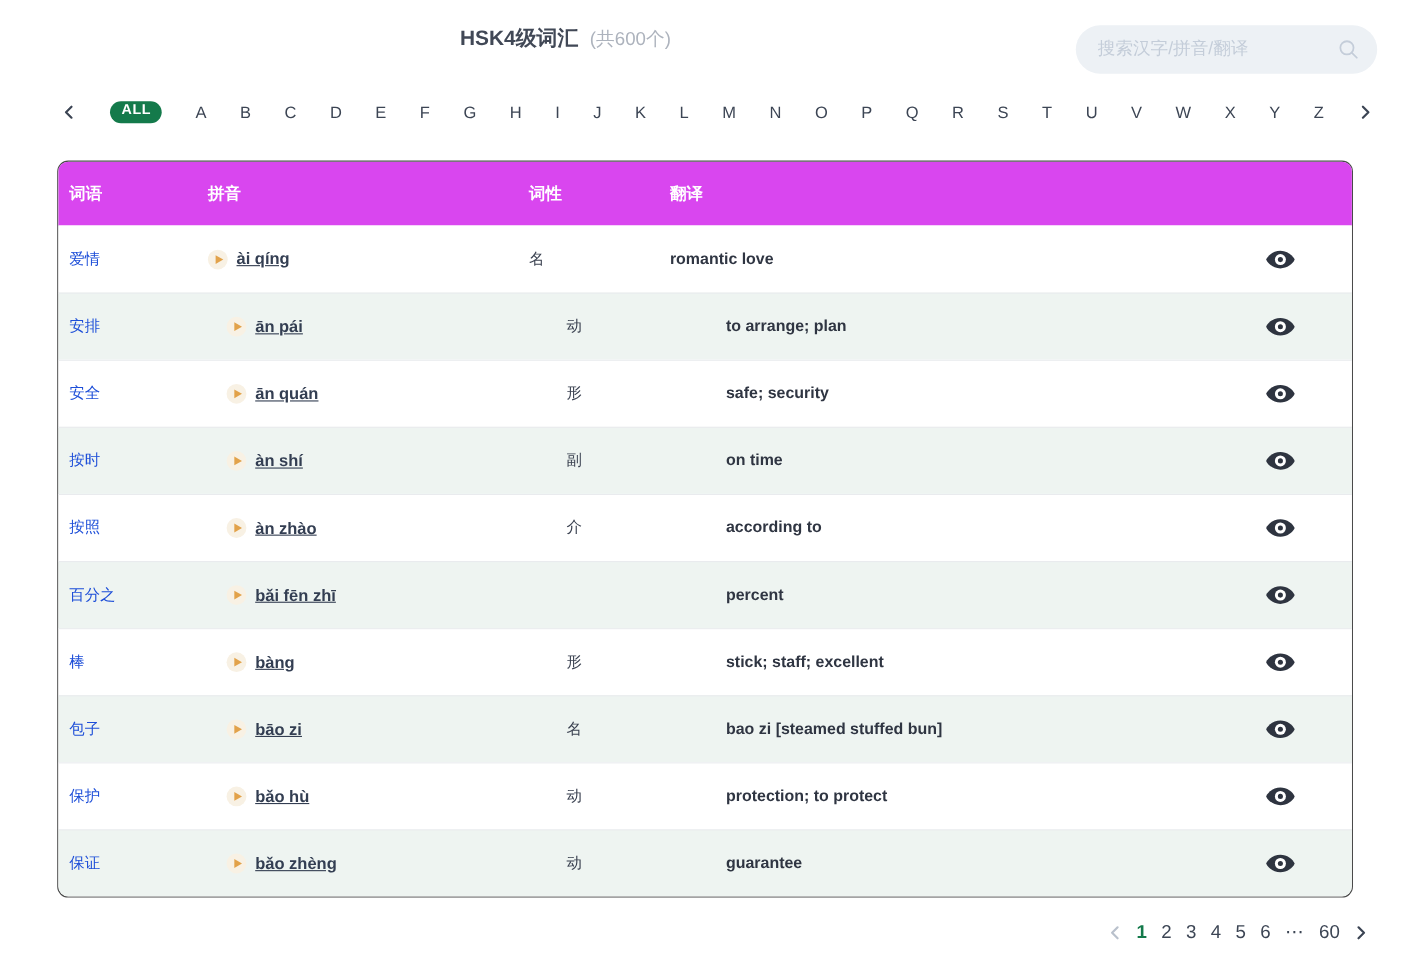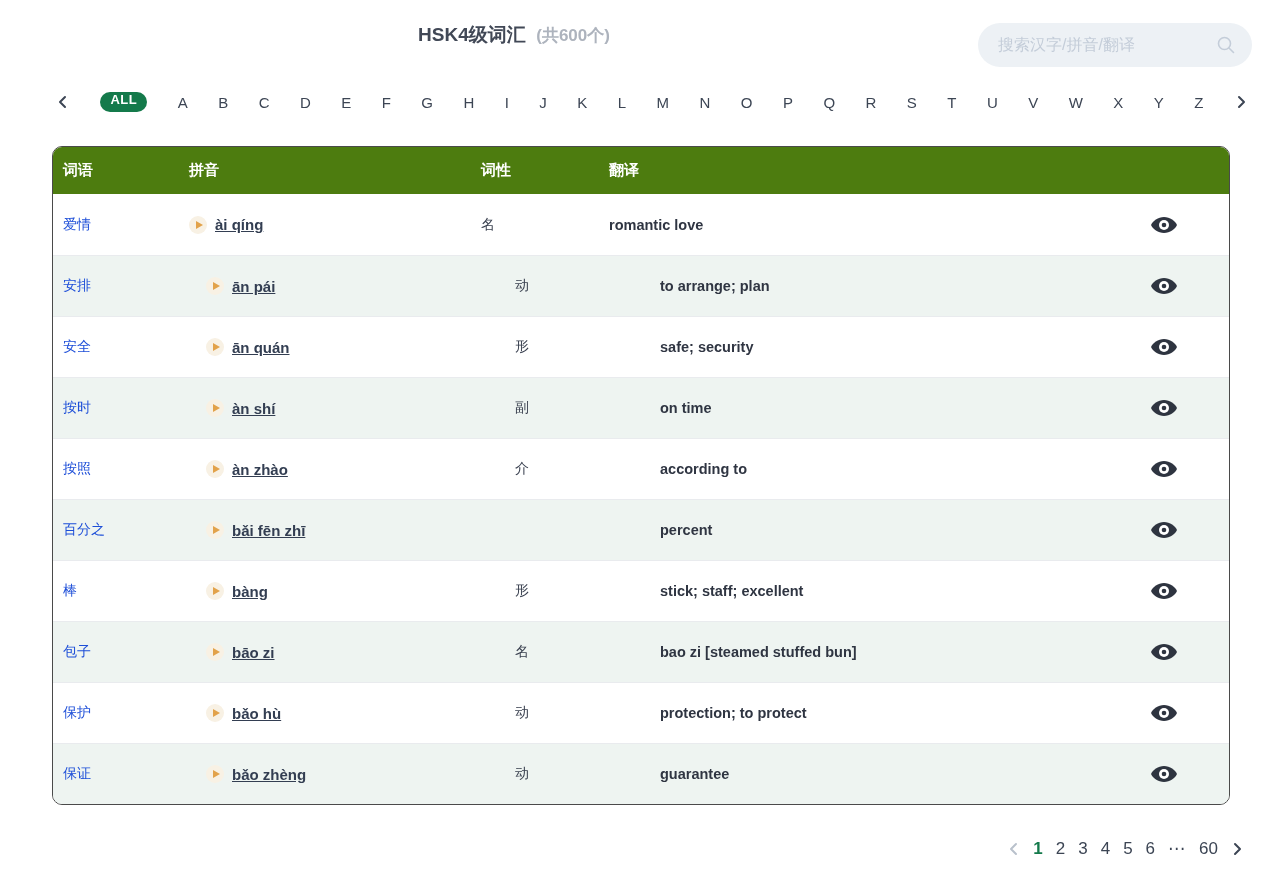--- a/index.html
+++ b/index.html
@@ -3,21 +3,21 @@
 <meta charset="utf-8">
 <style>
   * { margin:0; padding:0; box-sizing:border-box; }
   html,body { width:1280px; height:873px; background:#ffffff; overflow:hidden;
     font-family:"Liberation Sans","DejaVu Sans",sans-serif; }
 
   
   .page-header { position:relative; height:70px; }
   .title-wrap { position:absolute; left:0; top:22px; width:1028px; text-align:center; }
   .page-title { display:inline; font-size:19px; font-weight:bold; color:#414856; }
-  .page-count { display:inline; font-size:17px; font-weight:bold; color:#adb3bd; margin-left:6px; }
+  .page-count { display:inline; font-size:17px; font-weight:normal; color:#adb3bd; margin-left:6px; }
   .search-pill { position:absolute; right:28px; top:23px; width:274px; height:44px;
     background:#edf1f5; border-radius:22px; display:flex; align-items:center; padding:0 16px 0 20px; }
   .search-input { flex:1; border:none; outline:none; background:transparent;
     font-size:16px; color:#44506a; font-family:inherit; }
   .search-input::placeholder { color:#c4cdd9; }
   .search-icon { flex:none; margin-left:8px; display:flex; }
 
   
   .alpha-bar { display:flex; align-items:center; justify-content:space-between;
     margin:18px 32px 0 56px; height:28px; }
@@ -25,21 +25,21 @@
   .alpha-chevron { display:flex; align-items:center; cursor:pointer; }
   .all-pill { background:#147a4b; color:#ffffff; font-weight:bold; font-size:13px;
     padding:0 10px 5px; border-radius:13px; cursor:pointer; letter-spacing:0.5px; }
   .alpha-letter { font-size:15px; color:#3c4554; cursor:pointer; }
 
   
   .vocab-table { margin:30px 50px 0 52px; width:1178px; border:1px solid #4a4a4a;
     border-radius:10px; overflow:hidden; background:#ffffff; }
   .t-row { display:grid; grid-template-columns:126px 292px 128px 1fr 130px;
     align-items:center; padding-left:10px; }
-  .t-head { background:#4d7c0f; height:47px; }
+  .t-head { background:#d946ef; height:58px; }
   .t-head .t-cell { color:#ffffff; font-weight:bold; font-size:15px; }
   .t-body .t-row { height:61px; background:#ffffff; }
   .t-body .t-row:nth-child(even) { background:#eef4f1; }
   .t-body .t-row + .t-row { border-top:1px solid #e9ebee;gap:17px; }
   .cell-word { font-size:14px; color:#1d4ed8; }
   .cell-pinyin { display:flex; align-items:center; gap:8px; }
   .pinyin-text { font-size:15px; font-weight:bold; color:#333e52;text-decoration:underline; }
   .play-icon { width:18px; height:18px; border-radius:50%; background:#f8f1e4;
     display:flex; align-items:center; justify-content:center; cursor:pointer; flex:none; }
   .play-tri { width:0; height:0; border-left:7px solid #e2a24a;

